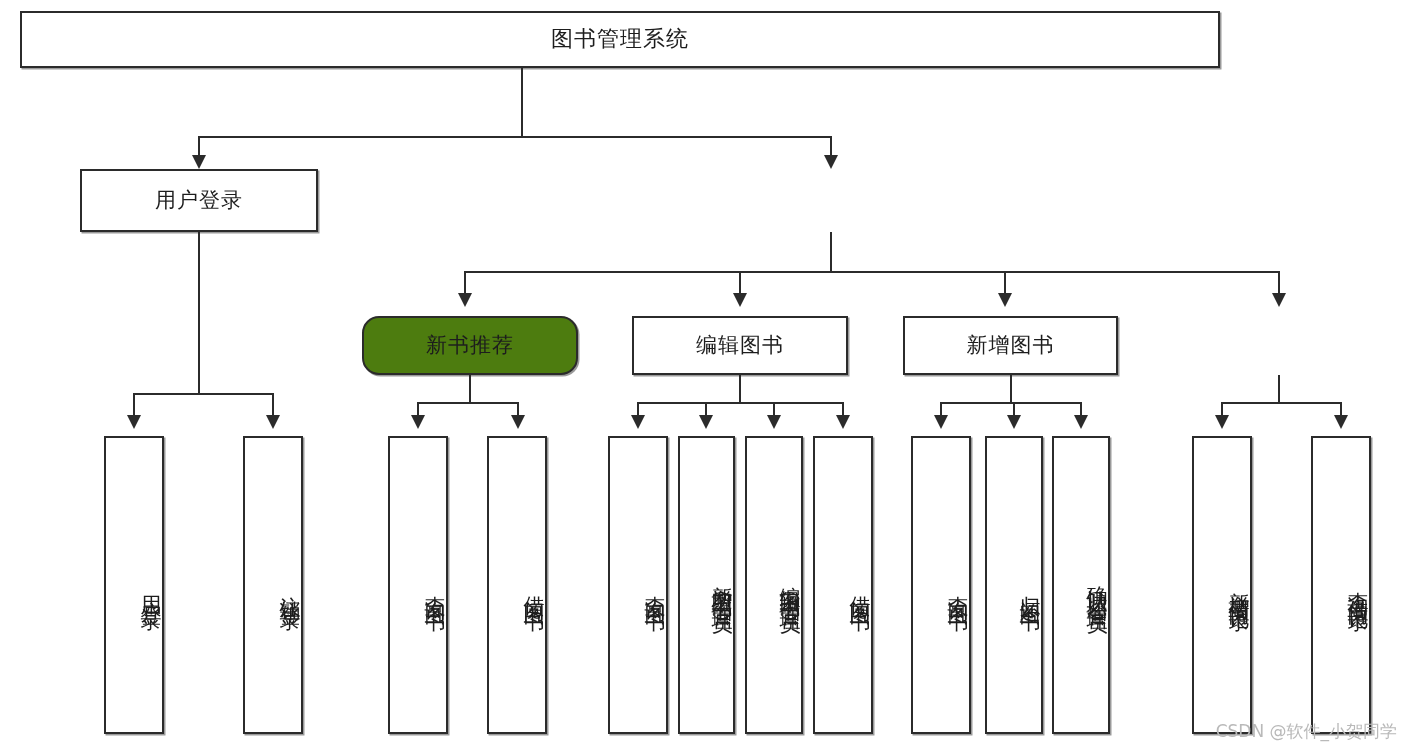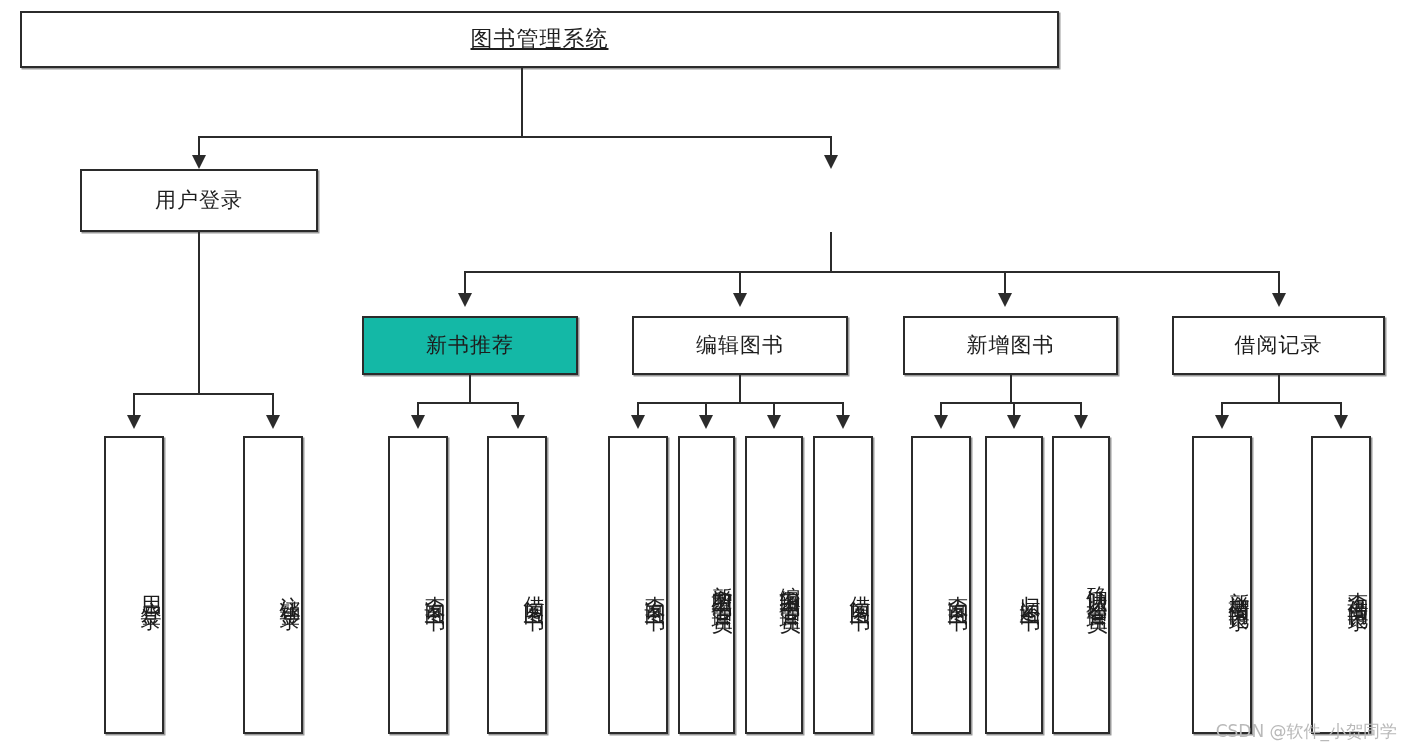--- a/index.html
+++ b/index.html
@@ -78,21 +78,21 @@
     white-space: nowrap;
     font-family: "DejaVu Sans", "Liberation Sans", sans-serif;
     margin-left: 40px;
   }
 </style>
 </head>
 <body>
 
 <div id="diagram">
 
-  <div class="node root horiz" id="n-root" style="left: 20px; top: 11px; width: 1039px; height: 57px; border-color: rgb(43, 43, 43); background: rgb(255, 255, 255); color: rgb(29, 29, 29); text-decoration: underline;">图书管理系统</div>
+  <div class="node root horiz" id="n-root" style="left: 20px; top: 11px; width: 1200px; height: 57px; border-color: rgb(43, 43, 43); background: rgb(255, 255, 255); color: rgb(29, 29, 29);">图书管理系统</div>
 
   <div class="edge-v" style="left: 521px; top: 68px; height: 69px; background: rgb(43, 43, 43);"></div>
 
   <div class="edge-h" style="left: 198px; top: 136px; width: 634px; background: rgb(43, 43, 43);"></div>
 
   <div class="edge-v" style="left: 198px; top: 136px; height: 22px; background: rgb(43, 43, 43);"></div>
   <div class="arrow" style="left: 192px; top: 155px; border-top-color: rgb(43, 43, 43);"></div>
   <div class="edge-v" style="left: 830px; top: 136px; height: 22px; background: rgb(43, 43, 43);"></div>
   <div class="arrow" style="left: 824px; top: 155px; border-top-color: rgb(43, 43, 43);"></div>
 
@@ -109,24 +109,23 @@
   <div class="edge-h" style="left: 464px; top: 271px; width: 815px; background: rgb(43, 43, 43);"></div>
   <div class="edge-v" style="left: 464px; top: 271px; height: 24px; background: rgb(43, 43, 43);"></div>
   <div class="arrow" style="left: 458px; top: 293px; border-top-color: rgb(43, 43, 43);"></div>
   <div class="edge-v" style="left: 739px; top: 271px; height: 24px; background: rgb(43, 43, 43);"></div>
   <div class="arrow" style="left: 733px; top: 293px; border-top-color: rgb(43, 43, 43);"></div>
   <div class="edge-v" style="left: 1004px; top: 271px; height: 24px; background: rgb(43, 43, 43);"></div>
   <div class="arrow" style="left: 998px; top: 293px; border-top-color: rgb(43, 43, 43);"></div>
   <div class="edge-v" style="left: 1278px; top: 271px; height: 24px; background: rgb(43, 43, 43);"></div>
   <div class="arrow" style="left: 1272px; top: 293px; border-top-color: rgb(43, 43, 43);"></div>
 
-  <div class="node horiz" id="n-new-book-recommend" style="left: 362px; top: 316px; width: 216px; height: 59px; border-color: rgb(43, 43, 43); background: #14b8a6; color: rgb(29, 29, 29);">新书推荐</div>
+  <div class="node horiz" id="n-new-book-recommend" style="left: 362px; top: 316px; width: 216px; height: 59px; border-color: rgb(43, 43, 43); background: #4d7c0f; color: rgb(29, 29, 29); border-radius: 17px;">新书推荐</div>
   <div class="node horiz" id="n-book-borrow" style="left: 632px; top: 316px; width: 216px; height: 59px; border-color: rgb(43, 43, 43); background: rgb(255, 255, 255); color: rgb(29, 29, 29);">编辑图书</div>
   <div class="node horiz" id="n-current-borrow" style="left: 903px; top: 316px; width: 215px; height: 59px; border-color: rgb(43, 43, 43); background: rgb(255, 255, 255); color: rgb(29, 29, 29);">新增图书</div>
-  <div class="node horiz" id="n-borrow-record" style="left: 1172px; top: 316px; width: 213px; height: 59px; border-color: rgb(43, 43, 43); background: rgb(255, 255, 255); color: rgb(29, 29, 29);">借阅记录</div>
 
   <div class="edge-v" style="left: 469px; top: 375px; height: 28px; background: rgb(43, 43, 43);"></div>
   <div class="edge-h" style="left: 417px; top: 402px; width: 102px; background: rgb(43, 43, 43);"></div>
   <div class="edge-v" style="left: 417px; top: 402px; height: 15px; background: rgb(43, 43, 43);"></div>
   <div class="arrow" style="left: 411px; top: 415px; border-top-color: rgb(43, 43, 43);"></div>
   <div class="edge-v" style="left: 517px; top: 402px; height: 15px; background: rgb(43, 43, 43);"></div>
   <div class="arrow" style="left: 511px; top: 415px; border-top-color: rgb(43, 43, 43);"></div>
 
   <div class="edge-v" style="left: 739px; top: 375px; height: 28px; background: rgb(43, 43, 43);"></div>
   <div class="edge-h" style="left: 637px; top: 402px; width: 206px; background: rgb(43, 43, 43);"></div>

